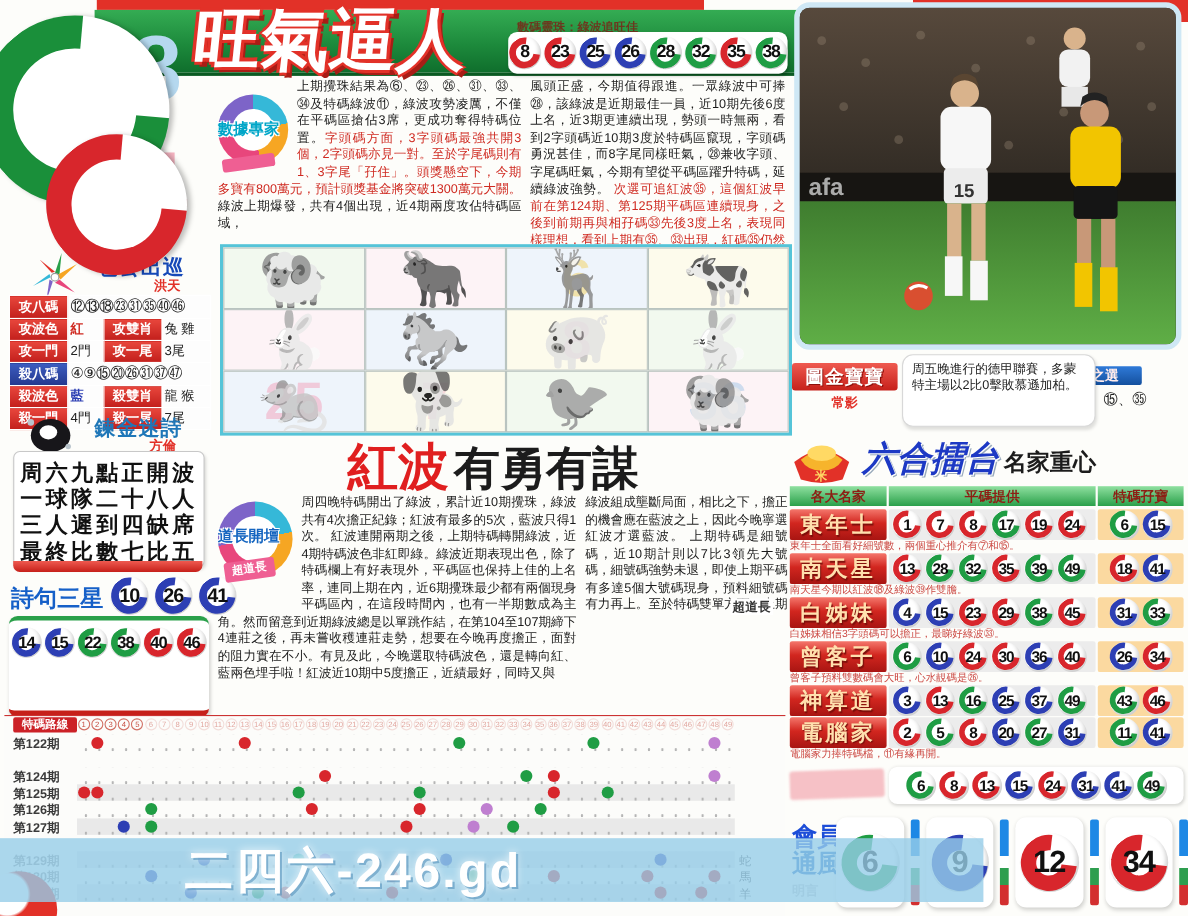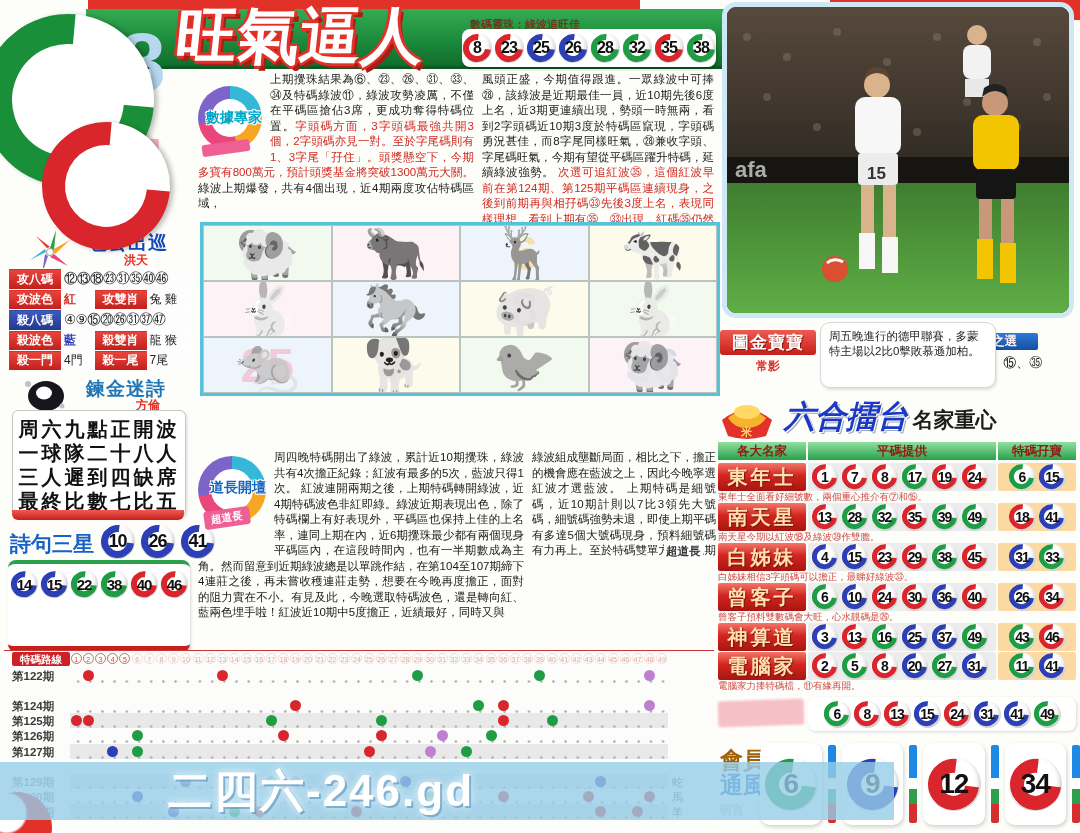--- a/index.html
+++ b/index.html
@@ -16,21 +16,21 @@
   .main-title{font-weight:900;color:#fff;transform:skewX(-6deg);
     text-shadow:3px 0 0 #e23128,-3px 0 0 #e23128,0 3px 0 #e23128,0 -3px 0 #e23128,5px 5px 0 #a81d16;}
   .bigdisc{border-radius:50%;border-style:solid;border-right-color:transparent!important;}
   
   .art{font-size:11.5px;line-height:15.5px;color:#1a1a1a;text-align:justify;overflow:hidden;}
   .art .red{color:#cf2a21;}
   .sign{font-weight:bold;color:#333;}
   .badge{position:relative;width:64px;height:64px;border-radius:50%;
     background:conic-gradient(#35b8d8 0 22%,#f6a623 22% 46%,#e8467c 46% 72%,#7d64c8 72% 100%);}
   .badge::before{content:"";position:absolute;inset:13px;border-radius:50%;background:#fff;}
-  .badge span{position:absolute;left:0;right:0;top:24px;text-align:right;font-weight:900;font-size:14px;z-index:2;
+  .badge span{position:absolute;left:0;right:0;top:24px;text-align:left;font-weight:900;font-size:14px;z-index:2;
     text-shadow:1px 1px 0 #fff,-1px -1px 0 #fff,1px -1px 0 #fff,-1px 1px 0 #fff;}
   .ribbon{position:absolute;z-index:3;background:#ef5f93;color:#fff;font-size:10.5px;font-weight:bold;
     padding:1px 7px;border-radius:3px;transform:rotate(-8deg);}
   
   .side-title{font-weight:900;font-size:19px;color:#1649b8;letter-spacing:1px;}
   .side-author{font-size:12px;color:#e23128;font-weight:bold;}
   table.bg{border-collapse:collapse;width:184px;font-size:12px;}
   table.bg td{border:1px solid #fff;padding:1px 2px;height:16px;background:#fdfdfd;color:#222;}
   table.bg td.lab{background:linear-gradient(180deg,#e8463c,#c21f1c);color:#fff;font-weight:bold;
     text-align:center;width:48px;font-size:12px;}
@@ -155,32 +155,38 @@
       <path d="M0,-4 L6,-22 L4,-2 Z" fill="#2aa04a"></path>
         <path d="M2,-2 L20,-12 L5,2 Z" fill="#f6a623"></path>
       <path d="M4,2 L18,14 L0,5 Z" fill="#e8467c"></path>
         <path d="M-2,4 L-8,22 L-5,2 Z" fill="#7d64c8"></path>
       <path d="M-4,0 L-20,8 L-5,-3 Z" fill="#35b8d8"></path>
         <path d="M-3,-4 L-14,-16 L0,-5 Z" fill="#e23128"></path>
       <circle cx="0" cy="0" r="3.5" fill="#fff" stroke="#999"></circle>
     </g>
   </svg>
   <div class="abs side-title" style="left:88px;top:230px;">包公出巡</div>
-  <div class="abs side-author" style="left:124px;top:252px;">洪天</div>
+  <div class="abs side-author" style="left:140px;top:252px;">洪天</div>
   <table class="bg abs" style="left:8px;top:268px;">
     <tbody>
         <tr>
           <td class="lab">攻八碼</td>
         <td class="nums" colspan="3">⑫⑬⑱㉓㉛㉟㊵㊻</td>
         </tr>
     <tr>
           <td class="lab">攻波色</td>
         <td style="color:#cf2a21;font-weight:bold;">紅</td>
         <td class="lab">攻雙肖</td>
         <td>兔 雞</td>
+        </tr>
+    <tr>
+          <td class="lab">攻一門</td>
+        <td>2門</td>
+        <td class="lab">攻一尾</td>
+        <td>3尾</td>
         </tr>
     <tr>
           <td class="lab blue">殺八碼</td>
         <td class="nums" colspan="3">④⑨⑮⑳㉖㉛㊲㊼</td>
         </tr>
     <tr>
           <td class="lab">殺波色</td>
         <td style="color:#2d3fb4;font-weight:bold;">藍</td>
         <td class="lab">殺雙肖</td>
         <td>龍 猴</td>
@@ -293,20 +299,24 @@
       </div>
       <div class="zcell" style="background: rgb(242, 249, 239);">
         <span class="em">🐦</span>
       </div>
       <div class="zcell" style="background: rgb(253, 243, 246);">
         <span class="num" style="color: rgb(168, 200, 232);">36</span>
         <span class="em">🐏</span>
       </div>
     </div>
 
+  <div class="abs" style="left:316px;top:394px;z-index:2;">
+    <span style="font-size:46px;font-weight:900;color:#e01f1f;">紅波</span>
+    <span style="font-size:42px;font-weight:bold;color:#1c1c1c;">有勇有謀</span>
+  </div>
 
   <div class="abs art" style="left:198px;top:450px;width:326px;height:196px;">
     <div style="float:left;width:76px;height:96px;position:relative;">
       <div class="badge" style="margin-top:6px;width:68px;height:68px;">
         <span style="color:#1565c0;">道長開壇</span>
         <div class="ribbon" style="left:6px;bottom:-2px;">超道長</div>
       </div>
     </div>
     <span>周四晚特碼開出了綠波，累計近10期攪珠，綠波共有4次擔正紀錄；紅波有最多的5次，藍波只得1次。</span>
     <span>紅波連開兩期之後，上期特碼轉開綠波，近4期特碼波色非紅即綠。綠波近期表現出色，除了特碼欄上有好表現外，平碼區也保持上佳的上名率，連同上期在內，近6期攪珠最少都有兩個現身平碼區內，在這段時間內，也有一半期數成為主角。然而留意到近期綠波總是以單跳作結，在第104至107期締下4連莊之後，再未嘗收穫連莊走勢，想要在今晚再度擔正，面對的阻力實在不小。有見及此，今晚選取特碼波色，還是轉向紅、藍兩色埋手啦！紅波近10期中5度擔正，近績最好，同時又與</span>
@@ -681,21 +691,21 @@
         <i style="border-width: 5px;"></i>
         <b style="font-size: 14px;">41</b>
       </span>
       <span class="ball" style="height: 27px; width: 27px; --c: #1f9d44;">
         <i style="border-width: 5px;"></i>
         <b style="font-size: 14px;">49</b>
       </span>
     </div>
 
   <div class="abs" style="left:720px;top:748px;line-height:25px;">
-    <div style="font-size:23px;font-weight:900;color:#a16207;">會員</div>
+    <div style="font-size:23px;font-weight:900;color:#1d4ed8;">會員</div>
     <div style="font-size:23px;font-weight:900;color:#1565c0;">通風</div>
     <div style="font-size:12px;color:#c9c9c9;font-weight:bold;">明言</div>
   </div>
   <div class="abs" id="member-balls" style="left:760px;top:740px;width:320px;height:88px;display:flex;align-items:center;gap:6px;">
       <div class="member-card" style="width: 62px; height: 82px;">
         <span class="ball" style="height: 54px; width: 54px; --c: #1f9d44;">
           <i style="border-width: 14px;"></i>
           <b style="font-size: 28px;">6</b>
         </span>
       </div>

